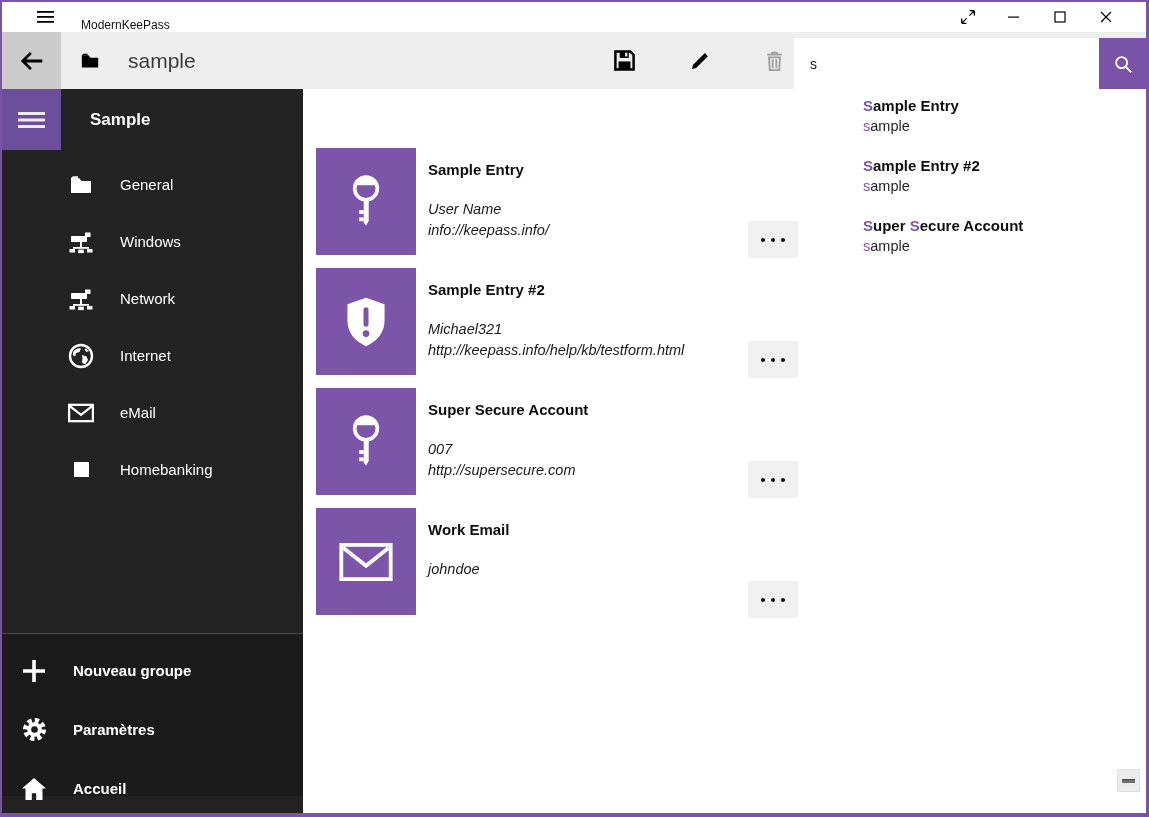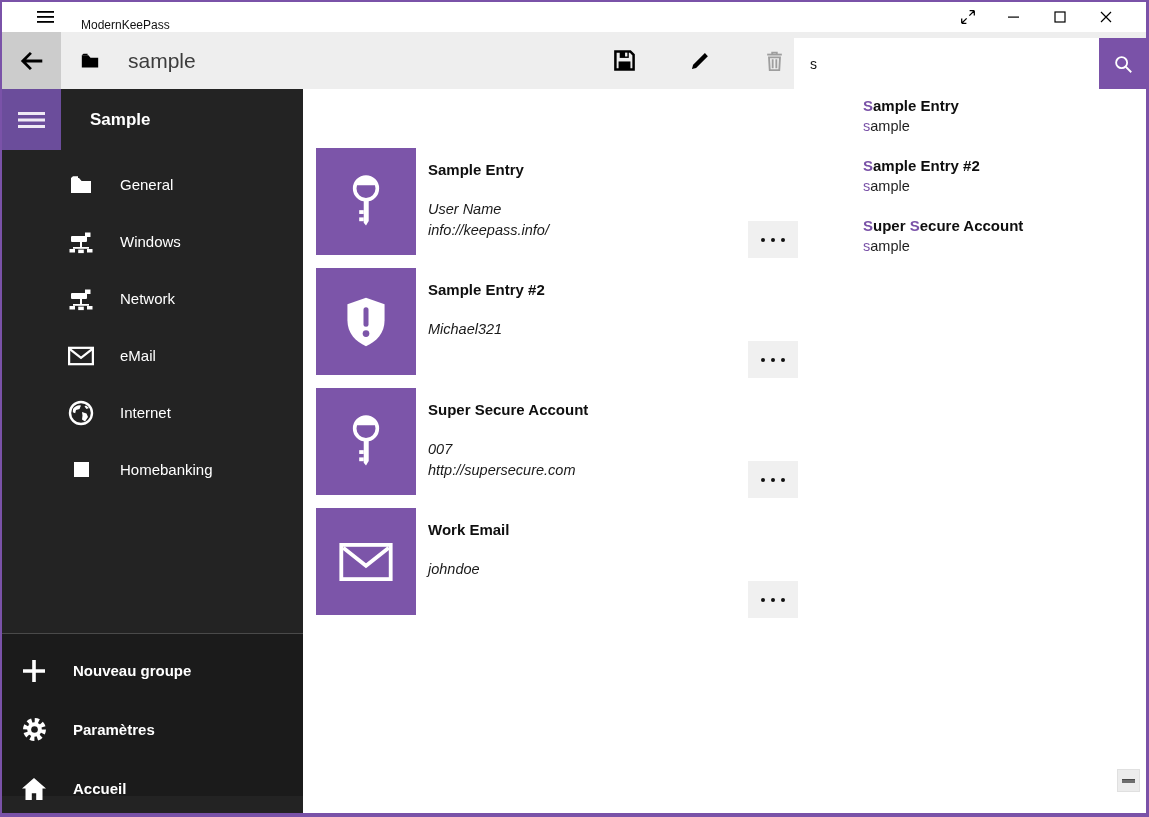--- a/index.html
+++ b/index.html
@@ -232,37 +232,37 @@
                 <rect x="1.5" y="20" width="5.5" height="3.5"></rect>
                 <rect x="10.2" y="20.6" width="5.6" height="3.5"></rect>
                 <rect x="19" y="20" width="5.5" height="3.5"></rect>
               </g>
             </svg>
         </span>
         <span class="sb-label">Network</span>
       </div>
       <div class="sb-item">
         <span class="sb-ico">
-          <svg width="26" height="20" viewBox="0 0 28 20">
-              <rect x="1.2" y="1.2" width="25.6" height="17.6" fill="none" stroke="#fff" stroke-width="2.4"></rect>
-              <path d="M2 2.5 L14 12 L26 2.5" fill="none" stroke="#fff" stroke-width="2.4"></path>
-            </svg>
-        </span>
-        <span class="sb-label">eMail</span>
-      </div>
-      <div class="sb-item">
-        <span class="sb-ico">
           <svg width="26" height="26" viewBox="0 0 26 26">
               <circle cx="13" cy="13" r="11" fill="none" stroke="#fff" stroke-width="2.4"></circle>
               <path d="M5 9 q3.5-4.5 8-3.5 l-1.5 3.5 -3.5 1 -0.8 3.2 -2.4-1 Z" fill="#fff"></path>
               <path d="M14 12 l4.5 1.5 1.5 3.5 -3 4.5 -3-2 0.5-4 Z" fill="#fff"></path>
               <path d="M18 5.5 l3 2.5 -2.5 1 -2-2.5 Z" fill="#fff"></path>
             </svg>
         </span>
         <span class="sb-label">Internet</span>
+      </div>
+      <div class="sb-item">
+        <span class="sb-ico">
+          <svg width="26" height="20" viewBox="0 0 28 20">
+              <rect x="1.2" y="1.2" width="25.6" height="17.6" fill="none" stroke="#fff" stroke-width="2.4"></rect>
+              <path d="M2 2.5 L14 12 L26 2.5" fill="none" stroke="#fff" stroke-width="2.4"></path>
+            </svg>
+        </span>
+        <span class="sb-label">eMail</span>
       </div>
       <div class="sb-item">
         <span class="sb-ico">
           <svg width="15" height="15" viewBox="0 0 15 15">
               <rect width="15" height="15" fill="#fff"></rect>
             </svg>
         </span>
         <span class="sb-label">Homebanking</span>
       </div>
     </div>
@@ -329,20 +329,21 @@
           <svg width="46" height="52" viewBox="0 0 48 56">
               <path d="M24 2 L44 9 V26 C44 40 35 49 24 54 C13 49 4 40 4 26 V9 Z" fill="#fff"></path>
               <rect x="21.3" y="12" width="5.4" height="21" rx="2.7" fill="#7c55a9"></rect>
               <circle cx="24" cy="40.5" r="3.6" fill="#7c55a9"></circle>
             </svg>
         </span>
       </div>
       <div class="e-title">Sample Entry #2</div>
       <div class="e-lines">
         <div>Michael321</div>
+        <div>http://keepass.info/help/kb/testform.html</div>
       </div>
       <button class="more-btn">
         <span class="dot"></span>
           <span class="dot"></span>
           <span class="dot"></span>
       </button>
     </div>
 
     <div class="entry" style="top:299px">
       <div class="tile">

